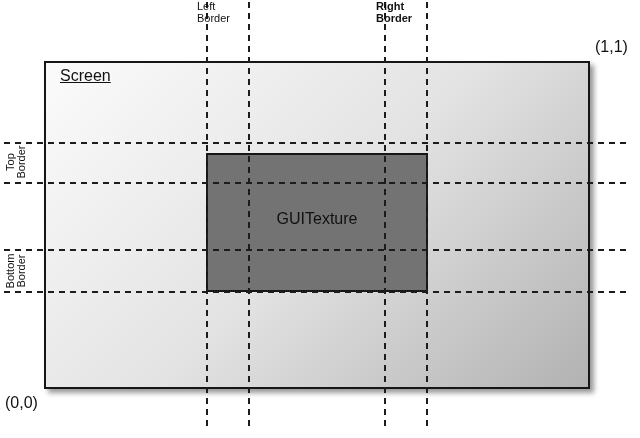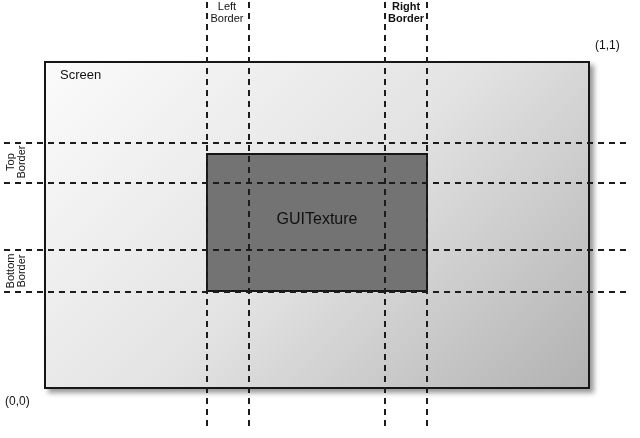--- a/index.html
+++ b/index.html
@@ -25,22 +25,23 @@
     box-sizing: border-box;
     border: 2px solid #161616;
     background: linear-gradient(135deg, #fbfbfb 0%, #e3e3e3 50%, #b2b2b2 100%);
     box-shadow: 4px 4px 5px rgba(0,0,0,0.40);
     z-index: 1;
   }
   .screen-label {
     position: absolute;
     left: 14px;
     top: 4px;
-    font-size: 13px;
+    font-size: 16px;
     color: #111111;
+    text-decoration: underline;
   }
   
   .texture-rect {
     position: absolute;
     left: 206px;
     top: 153px;
     width: 222px;
     height: 139px;
     box-sizing: border-box;
     border: 2px solid #161616;
@@ -80,21 +81,21 @@
   .hline.h2 { top: 182px; }
   .hline.h3 { top: 249px; }
   .hline.h4 { top: 291px; }
   
   .top-label {
     position: absolute;
     top: 0px;
     width: 60px;
     font-size: 11px;
     line-height: 12px;
-    text-align: center;
+    text-align: left;
     color: #111111;
     z-index: 4;
     background: transparent;
   }
   .top-label.left-border  { left: 197px; }
   .top-label.right-border { left: 376px; font-weight: bold; }
   
   .side-label {
     position: absolute;
     width: 44px;
@@ -104,21 +105,21 @@
     text-align: center;
     color: #111111;
     transform: rotate(-90deg);
     z-index: 4;
   }
   .side-label.top-border    { left: -5px; top: 150px; }
   .side-label.bottom-border { left: -5px; top: 259px; }
   
   .coord {
     position: absolute;
-    font-size: 12px;
+    font-size: 16px;
     color: #111111;
     z-index: 4;
   }
   .coord.top-right { left: 595px; top: 38px; }
   .coord.origin    { left: 5px;   top: 394px; }
 </style>
 </head>
 <body>
 
 <div class="canvas">

